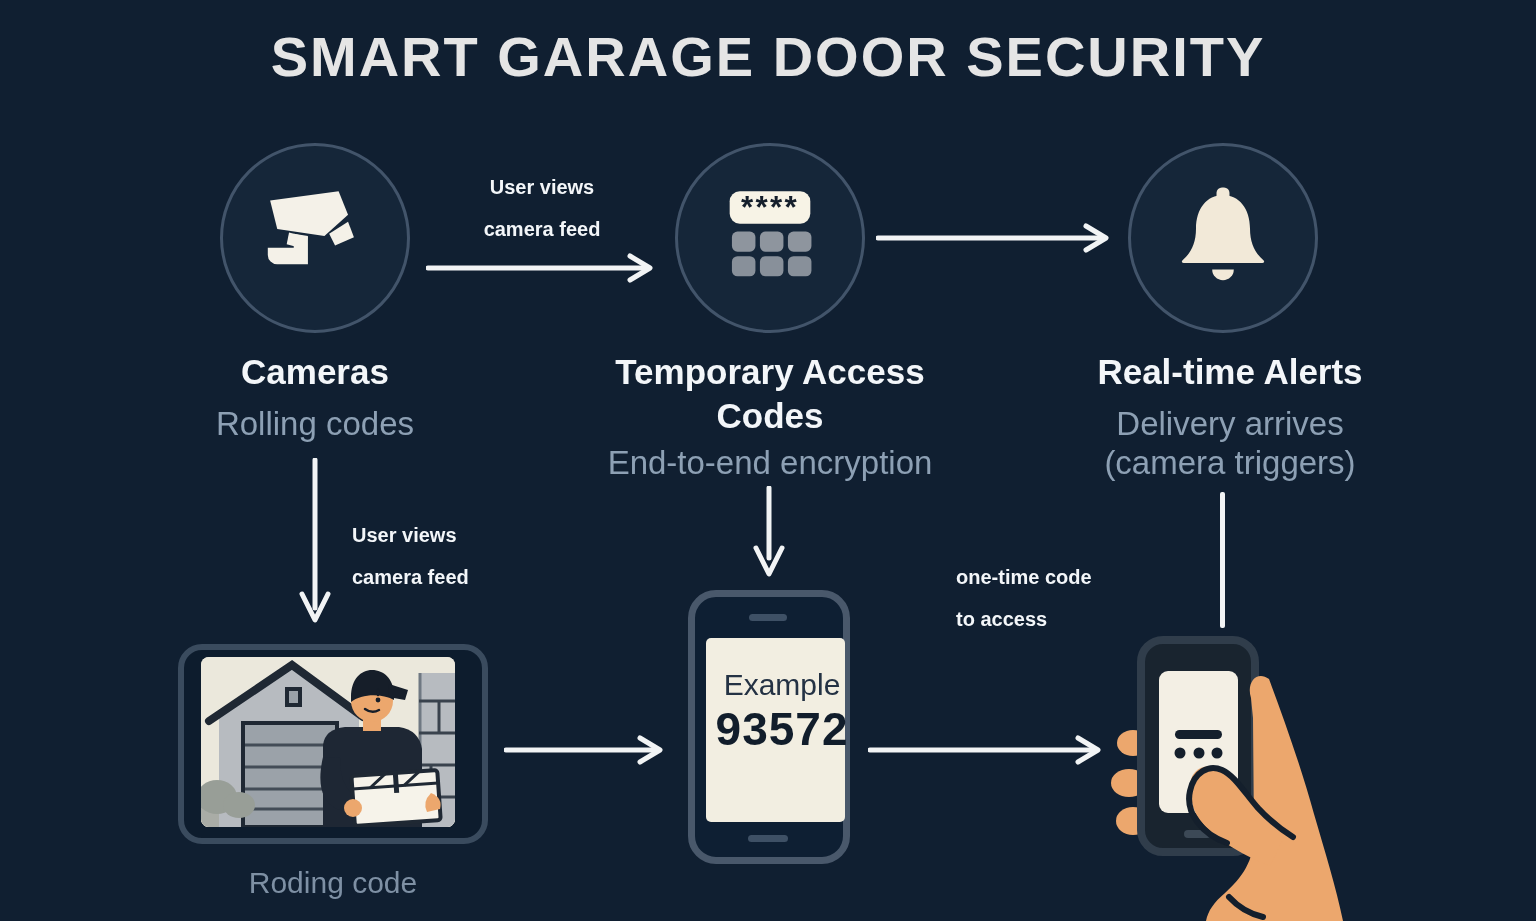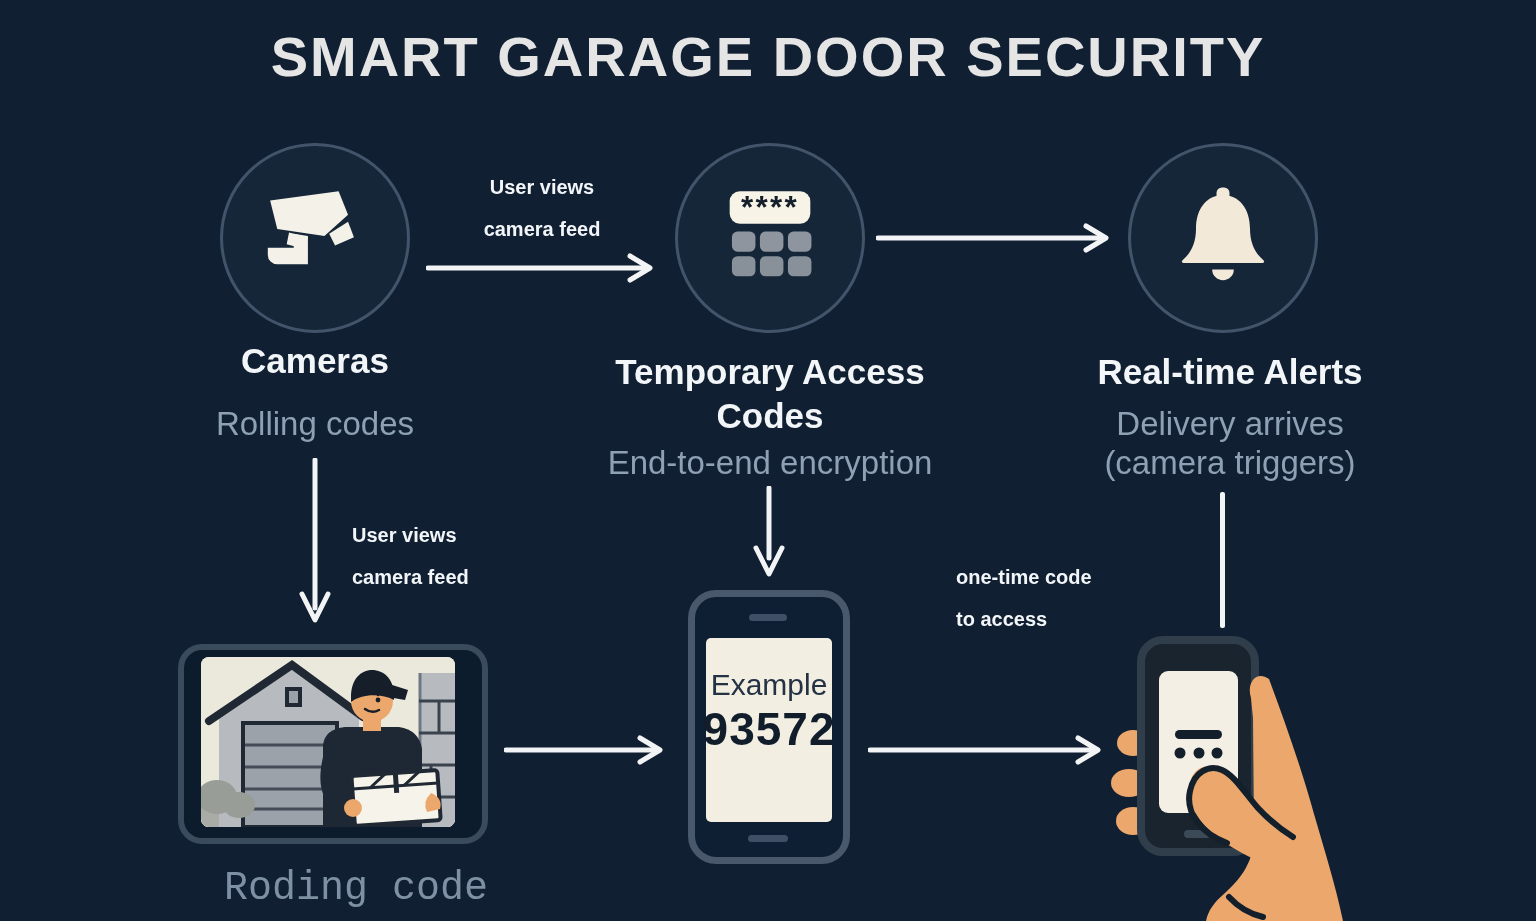--- a/index.html
+++ b/index.html
@@ -16,36 +16,36 @@
   .circle{
     width:184px;height:184px;border-radius:50%;
     border:3px solid #42546a;background:#152639;
     display:flex;align-items:center;justify-content:center;
   }
   .toplabel,.midlabel{font-size:20px;font-weight:bold;color:#f3f6f9;line-height:42px;}
   .toplabel{text-align:center;}
   .midlabel{text-align:left;}
   .nodelabel{font-size:35px;font-weight:bold;color:#f3f6f9;text-align:center;line-height:44px;}
   .nodesub{font-size:33px;color:#8da0b4;text-align:center;line-height:39px;}
-  .caption{font-size:40px;color:#7e90a4;text-align:right;font-family:Liberation Mono, monospace;}
+  .caption{font-size:30px;color:#7e90a4;text-align:center;}
   .arrow-stroke{stroke:#f2f4f5;stroke-width:5;fill:none;stroke-linecap:round;stroke-linejoin:round;}
   .vline{width:5px;background:#f2f4f5;border-radius:2px;}
   .feed-frame{
     width:298px;height:188px;border:6px solid #3a4b5e;border-radius:24px;background:#0d1c2d;
   }
   .feed-screen{
     position:absolute;left:17px;top:7px;width:254px;height:170px;border-radius:8px;overflow:hidden;background:#ebe8dc;
   }
   .phone{
     width:148px;height:260px;border:7px solid #49586b;border-radius:28px;background:#0e1f33;
   }
   .phone .speaker{position:absolute;left:54px;top:17px;width:38px;height:7px;border-radius:4px;background:#3e5065;}
   .phone .screen{
     position:absolute;left:11px;top:41px;width:126px;height:184px;border-radius:5px;background:#f2eee1;
-    display:flex;flex-direction:column;align-items:center;
+    display:flex;flex-direction:column;align-items:center;padding-left:13px;
   }
   .phone .screen .hdr{margin-top:30px;font-size:30px;color:#243244;}
   .phone .screen .code{font-size:46px;font-weight:bold;color:#111d2b;letter-spacing:1px;}
   .phone .homebar{position:absolute;left:53px;bottom:15px;width:40px;height:7px;border-radius:4px;background:#3e5065;}
 </style>
 </head>
 <body>
 
 <div id="canvas">
 
@@ -94,21 +94,21 @@
   <svg class="abs" style="left:426px;top:252px;" width="240" height="32">
     <line class="arrow-stroke" x1="2" y1="16" x2="218" y2="16"></line>
     <polyline class="arrow-stroke" points="204,4 224,16 204,28"></polyline>
   </svg>
 
   <svg class="abs" style="left:876px;top:222px;" width="246" height="32">
     <line class="arrow-stroke" x1="2" y1="16" x2="224" y2="16"></line>
     <polyline class="arrow-stroke" points="210,4 230,16 210,28"></polyline>
   </svg>
 
-  <div class="abs nodelabel" style="left:140px;top:339px;width:350px;">Cameras</div>
+  <div class="abs nodelabel" style="left:140px;top:350px;width:350px;">Cameras</div>
   <div class="abs nodesub" style="left:140px;top:404px;width:350px;">Rolling codes</div>
 
   <div class="abs nodelabel" style="left:570px;top:350px;width:400px;">
     <span>Temporary Access</span><br>
     <span>Codes</span>
   </div>
   <div class="abs nodesub" style="left:570px;top:443px;width:400px;">End-to-end encryption</div>
 
   <div class="abs nodelabel" style="left:1040px;top:350px;width:380px;">Real-time Alerts</div>
   <div class="abs nodesub" style="left:1040px;top:404px;width:380px;">

